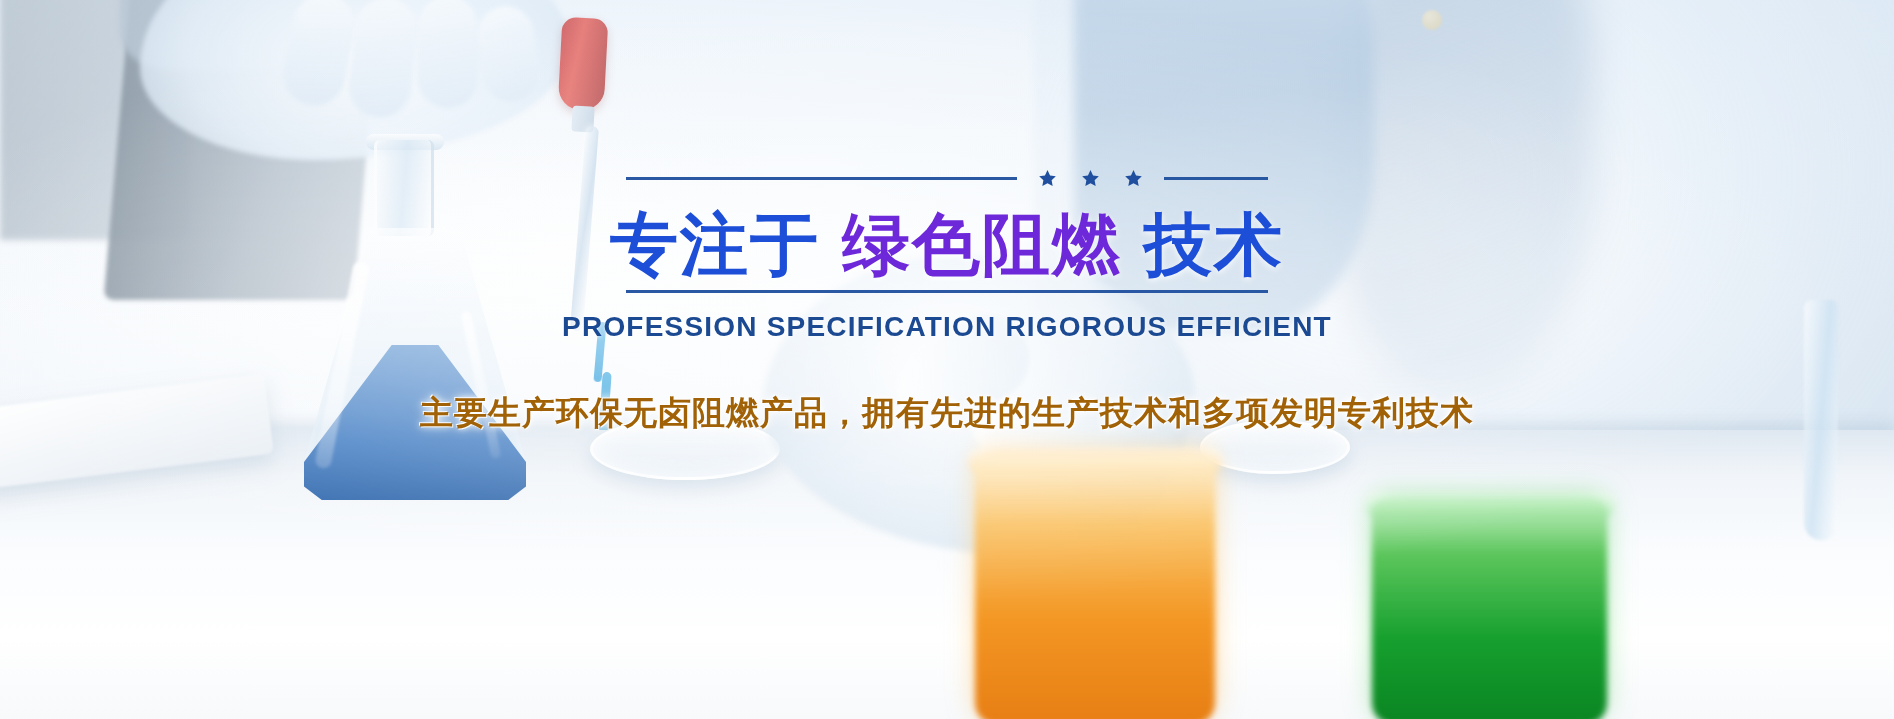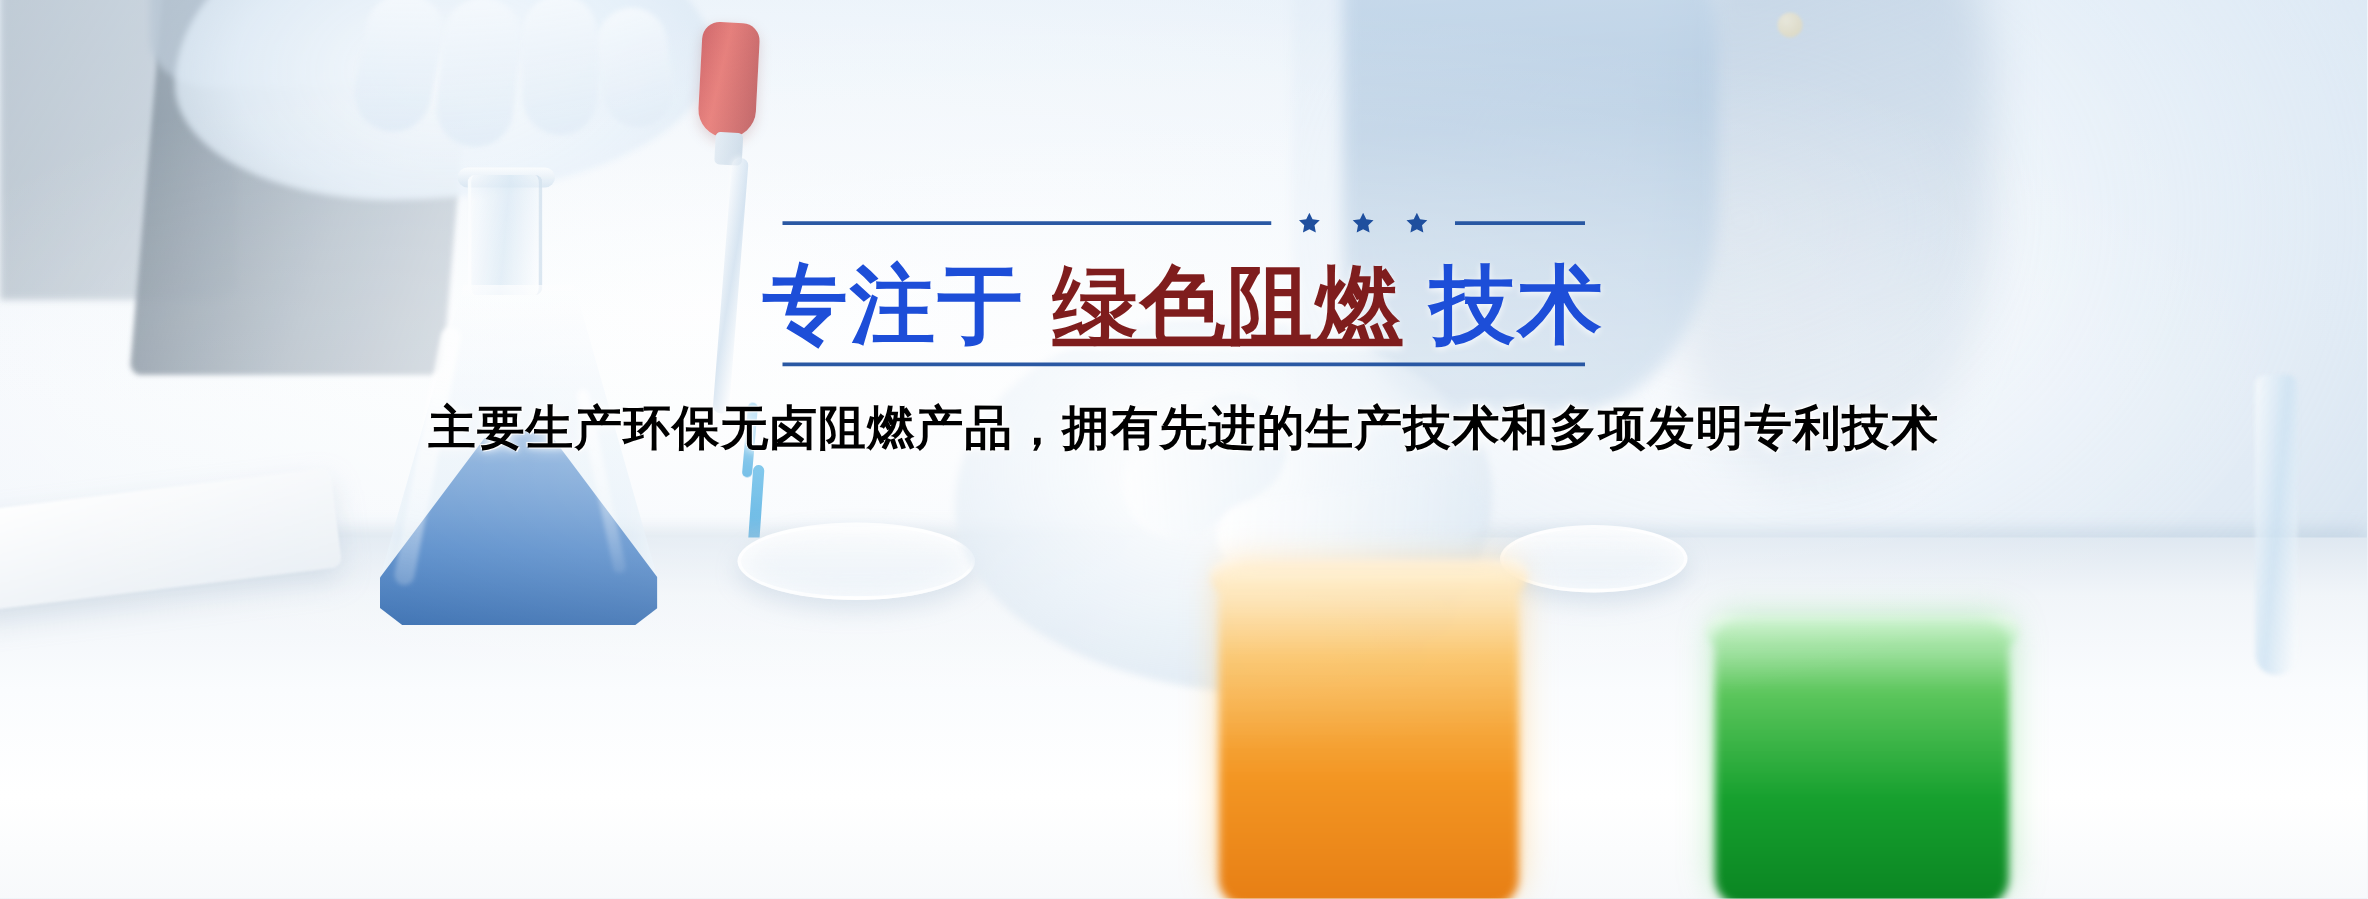--- a/index.html
+++ b/index.html
@@ -286,46 +286,46 @@
   .headline{
     margin-top:20px;
     font-size:68px;
     line-height:1.04;
     font-weight:700;
     letter-spacing:2px;
     white-space:nowrap;
     text-shadow:0 2px 6px rgba(255,255,255,.85);
   }
   .headline .blue{ color:#1d4ed8; }
-  .headline .green{ color:#7f1d1d;text-decoration:underline; }
+  .headline .green{ color:#6d28d9; }
   .headline .sp{ display:inline-block; width:22px; }
 
   .underbar{
     margin-top:10px;
     width:642px; height:3px;
     background:#1f4f9e;
     opacity:.95;
   }
 
   .subtitle{
     margin-top:18px;
     font-size:28px;
     font-weight:700;
     letter-spacing:1.2px;
     color:#1c4a92;
     white-space:nowrap;
     text-shadow:0 1px 4px rgba(255,255,255,.8);
   }
 
   .tagline{
-    margin-top:24px;
-    font-size:38px;
+    margin-top:48px;
+    font-size:33px;
     font-weight:700;
     letter-spacing:1px;
-    color:#000000;
+    color:#a16207;
     white-space:nowrap;
     text-shadow:
       0 0 6px rgba(255,255,255,.95),
       0 0 12px rgba(255,255,255,.9),
       1px 1px 0 rgba(255,255,255,.9),
       -1px -1px 0 rgba(255,255,255,.9);
   }
 </style>
 </head>
 <body>
@@ -413,17 +413,18 @@
       </div>
       <div class="rule short"></div>
     </div>
 
     <div class="headline">
       <span class="blue">专注于</span><span class="sp"></span><span class="green">绿色阻燃</span><span class="sp"></span><span class="blue">技术</span>
     </div>
 
     <div class="underbar"></div>
 
+    <div class="subtitle">PROFESSION SPECIFICATION RIGOROUS EFFICIENT</div>
 
     <div class="tagline">主要生产环保无卤阻燃产品，拥有先进的生产技术和多项发明专利技术</div>
 
   </div>
 </div>
 
 </body></html>

